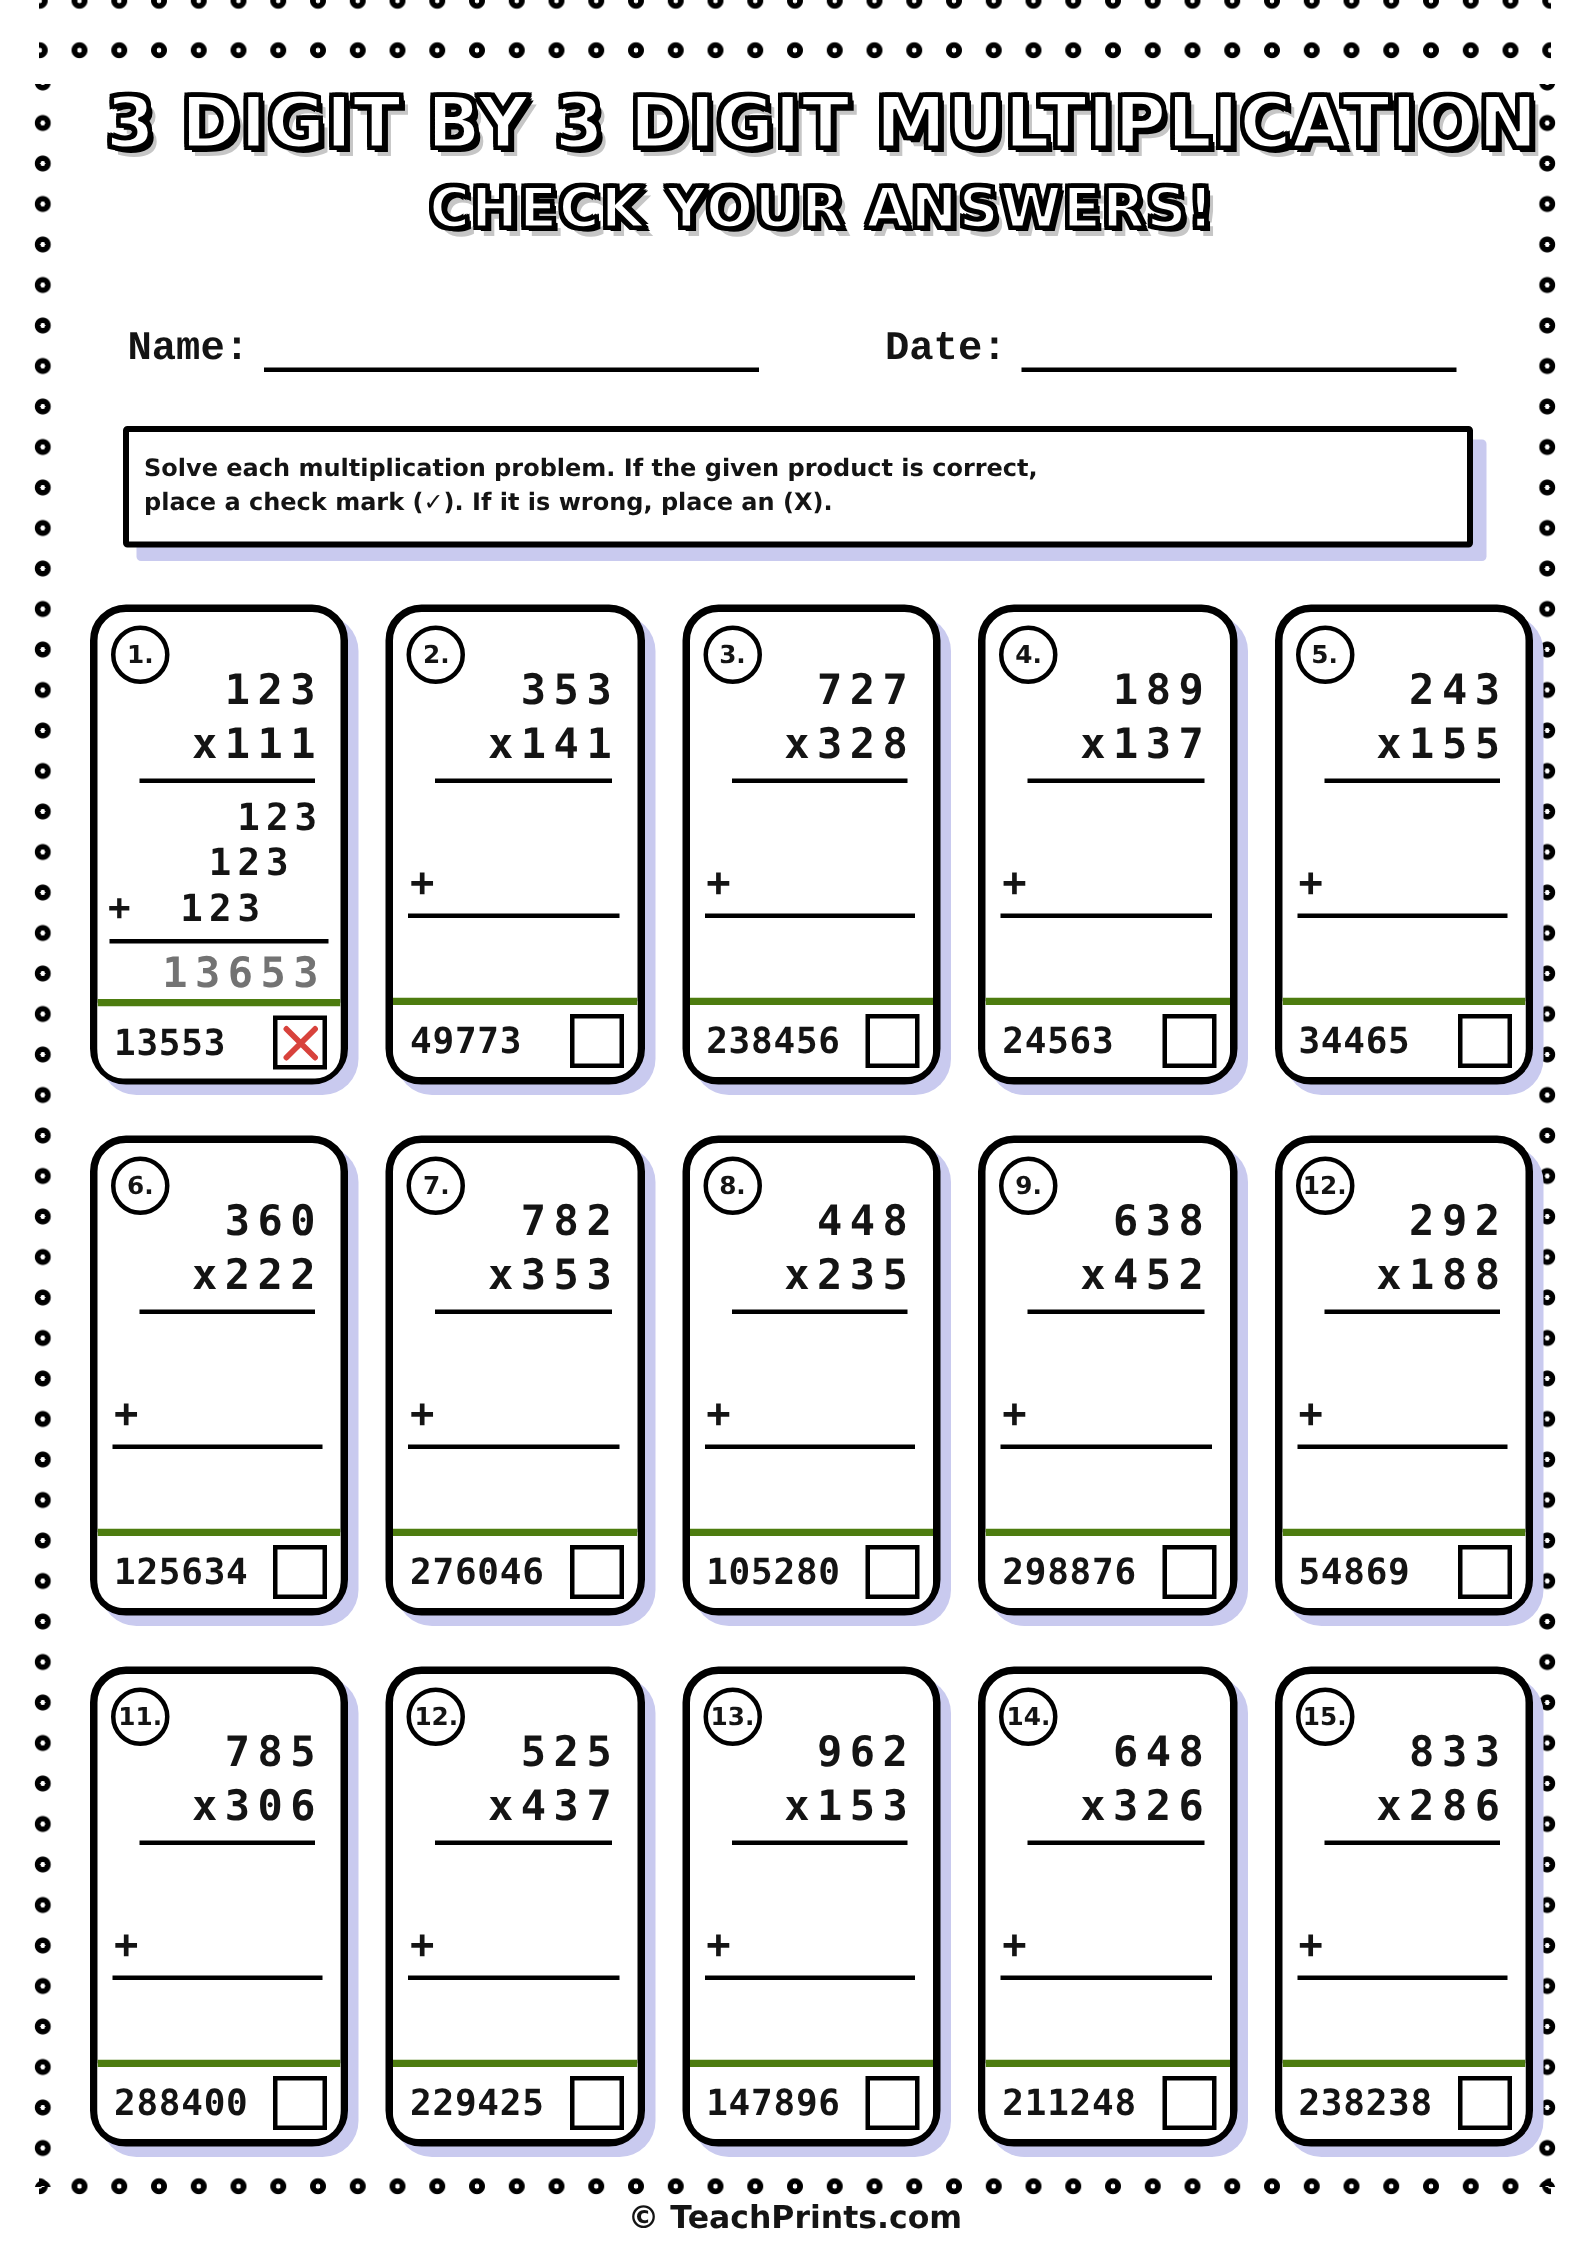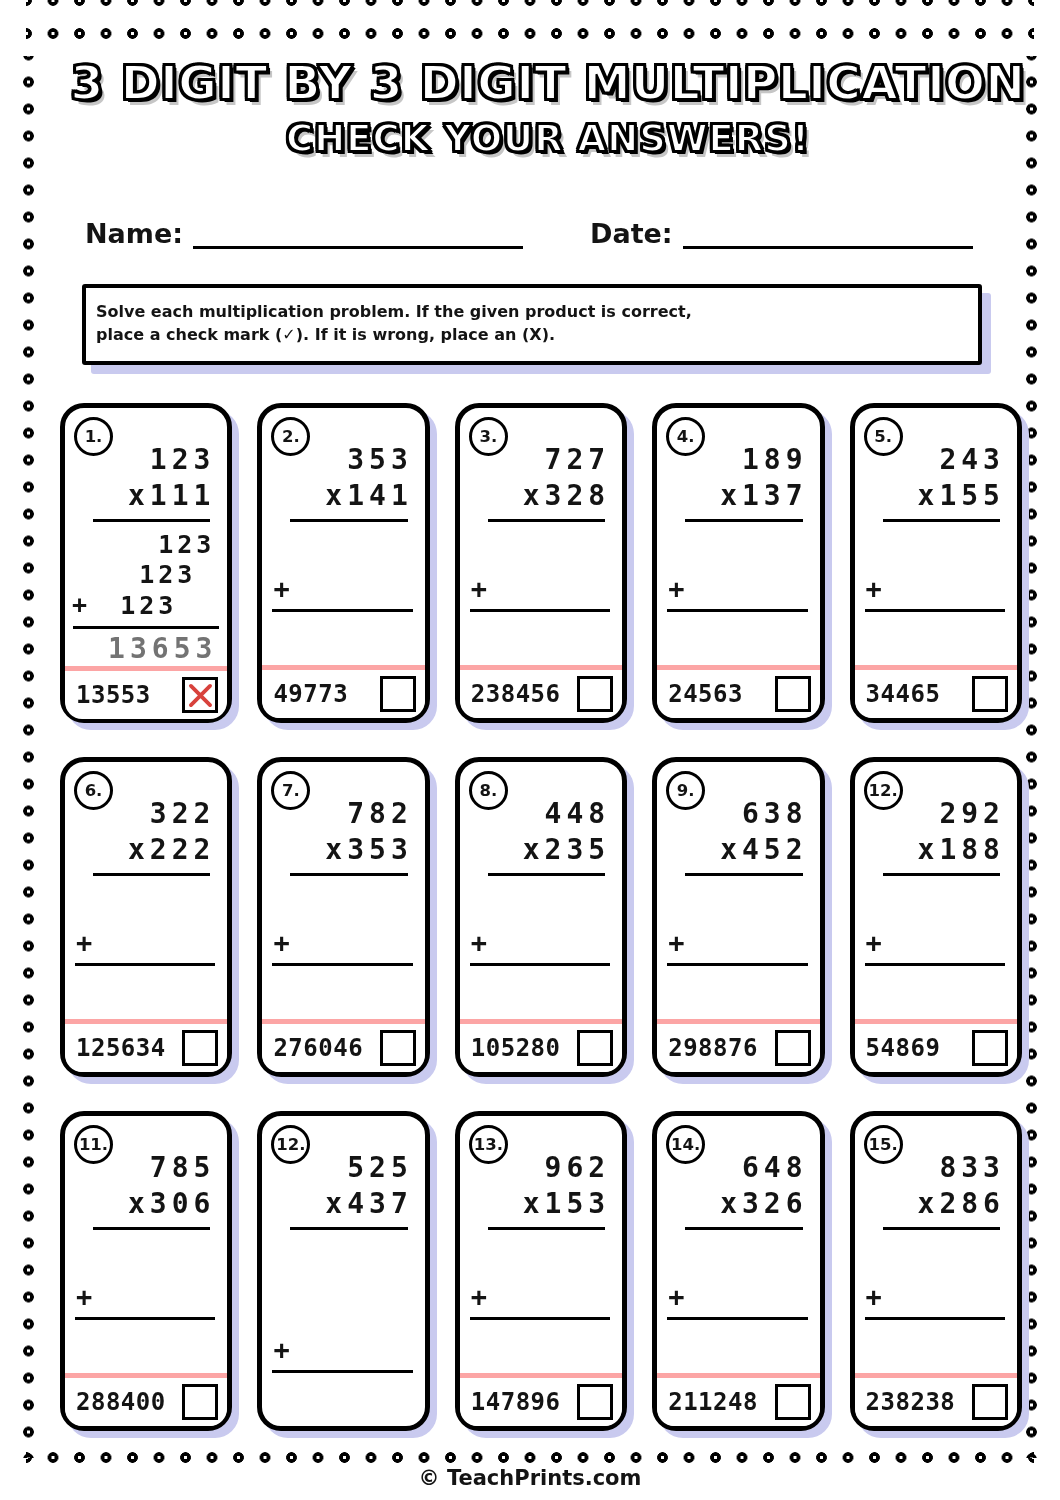--- a/index.html
+++ b/index.html
@@ -31,21 +31,21 @@
     text-shadow:
       2px 0 0 #000,-2px 0 0 #000,0 2px 0 #000,0 -2px 0 #000,
       2px 2px 0 #000,-2px -2px 0 #000,2px -2px 0 #000,-2px 2px 0 #000,
       3px 3px 0 #000,5px 6px 0 #c6c6c6;
     margin-left: 36px;
   }
   .title{position:absolute;top:55px;left:0;right:0;text-align:center;font-size:47px;letter-spacing:0.5px;white-space:nowrap;}
   .subtitle{position:absolute;top:117px;left:0;right:0;text-align:center;font-size:37px;letter-spacing:1px;}
 
   
-  .field-row{position:absolute;top:218px;left:85px;right:85px;font-size:27px;font-weight:700;}
+  .field-row{position:absolute;top:218px;left:85px;right:85px;font-size:27px;font-weight:700;font-family:Liberation Mono, monospace;}
   .field-label{display:inline-block;}
   .write-line{display:inline-block;border-bottom:3px solid #000;height:26px;vertical-align:bottom;margin-left:10px;}
   .name-line{width:330px;}
   .date-group{position:absolute;left:505px;top:0;}
   .date-line{width:290px;}
 
   
   .instructions{
     position:absolute;top:284px;left:82px;width:872px;
     border:4px solid #000;background:#fff;border-radius:3px;
@@ -90,21 +90,21 @@
   .partial{position:relative;}
   .pr0{padding-right:12px;}
   .pr1{padding-right:31px;}
   .pr2{padding-right:50px;}
   .pr2 .plus{position:absolute;left:7px;top:-1px;}
   .sumline{border-bottom:3px solid #000;margin:5px 8px 3px 8px;}
   .worked-sum{font-size:28px;letter-spacing:5px;padding-right:10px;}
 
   
   .answer-strip{
-    border-top:5px solid #fca5a5;height:53px;flex:none;box-sizing:border-box;
+    border-top:5px solid #4d7c0f;height:53px;flex:none;box-sizing:border-box;
     display:flex;align-items:center;justify-content:space-between;
     padding:0 9px 0 11px;border-radius:0 0 17px 17px;background:#fff;
   }
   .given{font-family:"DejaVu Sans Mono", monospace;font-weight:700;font-size:24px;letter-spacing:0.5px;}
   .checkbox{
     width:36px;height:36px;box-sizing:border-box;border:3px solid #000;background:#fff;
     display:flex;align-items:center;justify-content:center;flex:none;
   }
   .checkbox svg{display:block;}
 
@@ -245,21 +245,21 @@
       <span class="given">34465</span>
       <span class="checkbox">
         
       </span>
     </div>
   </div>
 
   <div class="card">
     <div class="badge">6.</div>
     <div class="problem">
-      <div>322</div>
+      <div>360</div>
       <div>x222</div>
       <div class="mult-underline"></div>
     </div>
 
     <div class="workspace">
       <div class="plusline">
         <span class="plus">+</span>
       </div>
     </div>
     <div class="answer-strip">
@@ -381,20 +381,26 @@
       <div>525</div>
       <div>x437</div>
       <div class="mult-underline"></div>
     </div>
 
     <div class="workspace">
       <div class="plusline">
         <span class="plus">+</span>
       </div>
     </div>
+    <div class="answer-strip">
+      <span class="given">229425</span>
+      <span class="checkbox">
+        
+      </span>
+    </div>
   </div>
 
   <div class="card">
     <div class="badge">13.</div>
     <div class="problem">
       <div>962</div>
       <div>x153</div>
       <div class="mult-underline"></div>
     </div>
 

